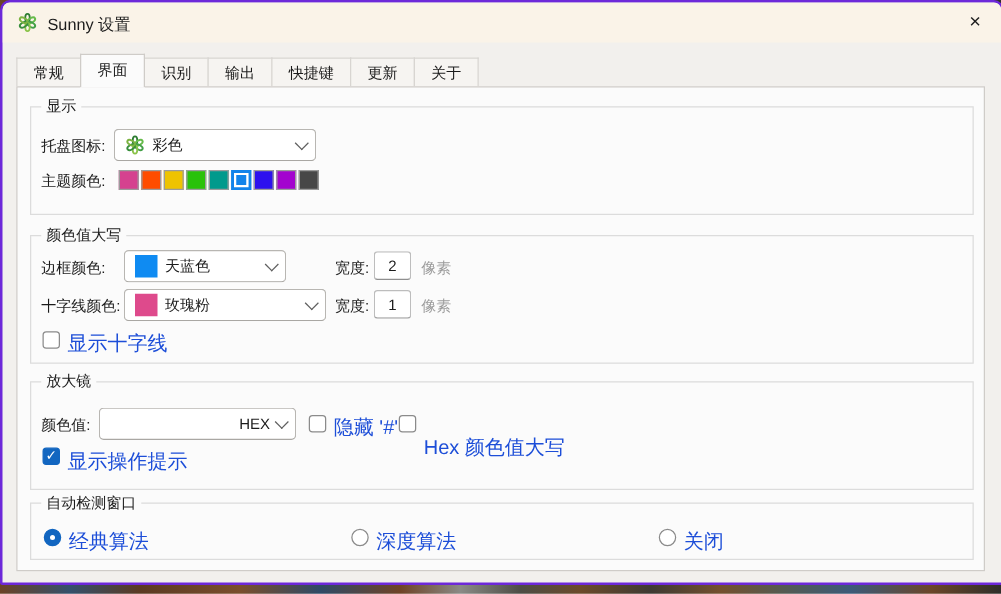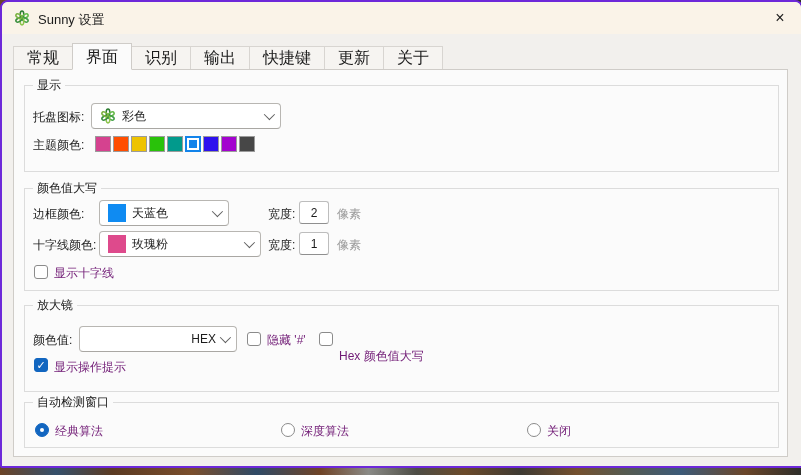--- a/index.html
+++ b/index.html
@@ -14,21 +14,21 @@
     border-radius:8px 8px 2px 2px;overflow:hidden;
   }
   
   .titlebar{position:absolute;left:0;top:0;width:100%;height:32px;background:#faf3e8;}
   .app-icon{position:absolute;left:12px;top:8px;width:16px;height:16px;}
   .title{position:absolute;left:36px;top:9px;font-size:13px;color:#1b1b1b;white-space:nowrap;}
   .close-btn{position:absolute;right:6px;top:2px;width:30px;height:28px;border:none;background:transparent;
     font-size:16px;line-height:28px;text-align:center;color:#1b1b1b;padding:0;cursor:pointer;}
   
   .tabstrip{position:absolute;left:11px;top:42px;height:25px;display:flex;align-items:flex-end;}
-  .tab{height:22px;line-height:22px;padding:0 13px;font-size:16px;color:#1b1b1b;white-space:nowrap;
+  .tab{height:22px;line-height:22px;padding:0 13px;font-size:12px;color:#1b1b1b;white-space:nowrap;
     background:#f6f4f1;border:1px solid #d8d5d1;border-bottom:none;margin-right:-1px;}
   .tab.active{height:25px;line-height:25px;background:#fbfbfb;border:1px solid #cfccc8;border-bottom:1px solid #fbfbfb;
     position:relative;z-index:3;margin-bottom:-1px;}
   .tabpage{position:absolute;left:11px;top:67px;width:773px;height:386px;background:#fbfbfb;border:1px solid #cfccc8;z-index:1;}
   
   .group{position:absolute;border:1px solid #dcdcdc;background:#fbfbfb;z-index:2;}
   .group-title{position:absolute;left:8px;top:-9px;background:#fbfbfb;padding:0 4px;font-size:12px;color:#1b1b1b;line-height:16px;white-space:nowrap;}
   .lbl{font-size:12px;color:#1b1b1b;white-space:nowrap;position:absolute;}
   .unit{font-size:12px;color:#9b9b9b;white-space:nowrap;position:absolute;}
   
@@ -44,21 +44,21 @@
   
   .numbox{position:absolute;width:28px;height:21px;border:1px solid #bdbdbd;border-bottom-color:#8f8f8f;border-radius:3px;
     background:#fff;text-align:center;font-size:12px;color:#1b1b1b;padding:0;font-family:inherit;}
   
   .checkbox{position:absolute;width:14px;height:14px;border:1px solid #8b8b8b;border-radius:3px;background:#fff;box-sizing:border-box;cursor:pointer;}
   .checkbox.checked{background:#1266c0;border-color:#1266c0;color:#fff;font-size:11px;line-height:13px;text-align:center;}
   
   .radio{position:absolute;width:14px;height:14px;border:1px solid #8b8b8b;border-radius:50%;background:#fff;box-sizing:border-box;cursor:pointer;}
   .radio.selected{background:#1266c0;border-color:#1266c0;}
   .radio.selected::after{content:"";position:absolute;left:4px;top:4px;width:4px;height:4px;border-radius:50%;background:#fff;}
-  .ck-label{font-size:12px;color:#701a75;white-space:nowrap;position:absolute;cursor:pointer;text-align:right;}
+  .ck-label{font-size:16px;color:#1d4ed8;white-space:nowrap;position:absolute;cursor:pointer;text-align:right;}
 </style>
 </head>
 <body>
 
 <div class="window">
 
   <div class="titlebar">
     <span class="app-icon">
       <svg width="16" height="16" viewBox="0 0 16 16">
         <g fill="none" stroke-width="1.5">
@@ -83,21 +83,21 @@
     <div class="tab">快捷键</div>
     <div class="tab">更新</div>
     <div class="tab">关于</div>
   </div>
 
   <div class="tabpage"></div>
 
   <div class="group" style="left:22px;top:83px;width:753px;height:85px;">
     <span class="group-title">显示</span>
     <span class="lbl" style="left:8px;top:23px;">托盘图标:</span>
-    <div class="combo" style="left:66px;top:17px;width:190px;">
+    <div class="combo" style="left:66px;top:17px;width:162px;">
       <span style="width:16px;height:16px;flex:0 0 16px;">
         <svg width="16" height="16" viewBox="0 0 16 16">
           <g fill="none" stroke-width="1.5">
             <ellipse cx="8" cy="4.4" rx="1.8" ry="3.3" stroke="#2e7d32"></ellipse>
             <ellipse cx="8" cy="4.4" rx="1.8" ry="3.3" stroke="#66bb4a" transform="rotate(60 8 8)"></ellipse>
             <ellipse cx="8" cy="4.4" rx="1.8" ry="3.3" stroke="#43a047" transform="rotate(120 8 8)"></ellipse>
             <ellipse cx="8" cy="4.4" rx="1.8" ry="3.3" stroke="#8bc34a" transform="rotate(180 8 8)"></ellipse>
             <ellipse cx="8" cy="4.4" rx="1.8" ry="3.3" stroke="#388e3c" transform="rotate(240 8 8)"></ellipse>
             <ellipse cx="8" cy="4.4" rx="1.8" ry="3.3" stroke="#7cb342" transform="rotate(300 8 8)"></ellipse>
           </g>

